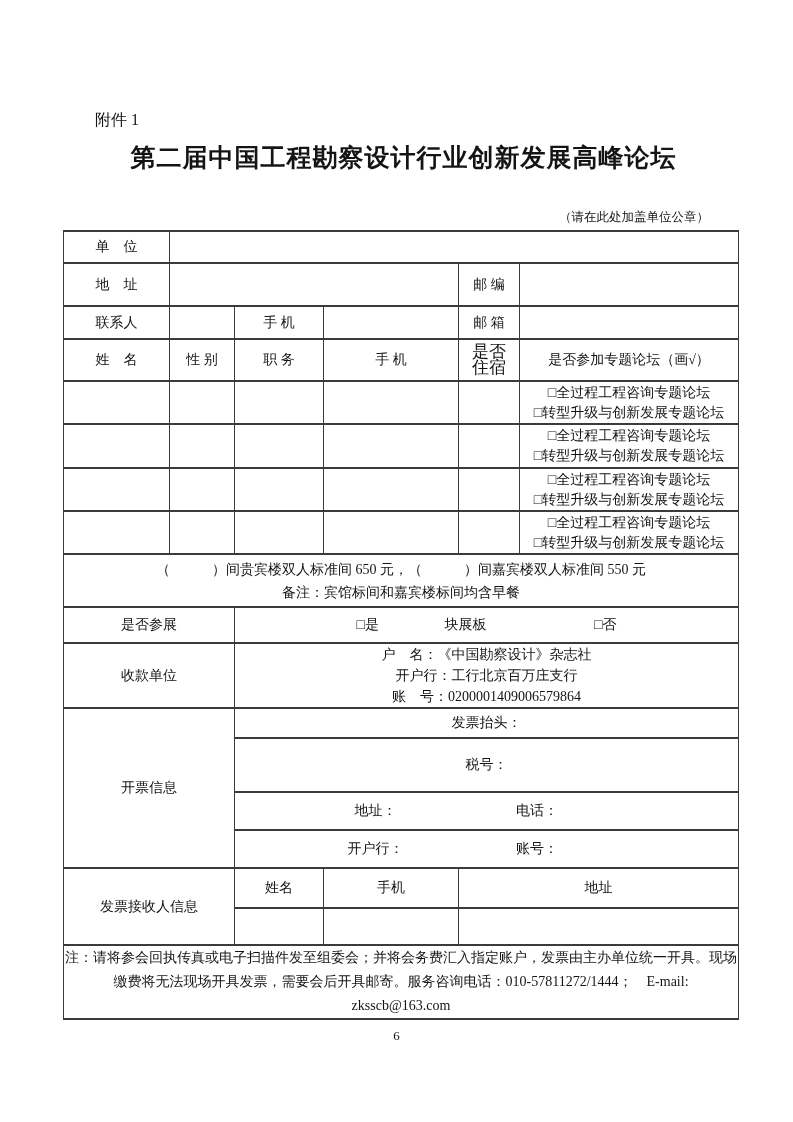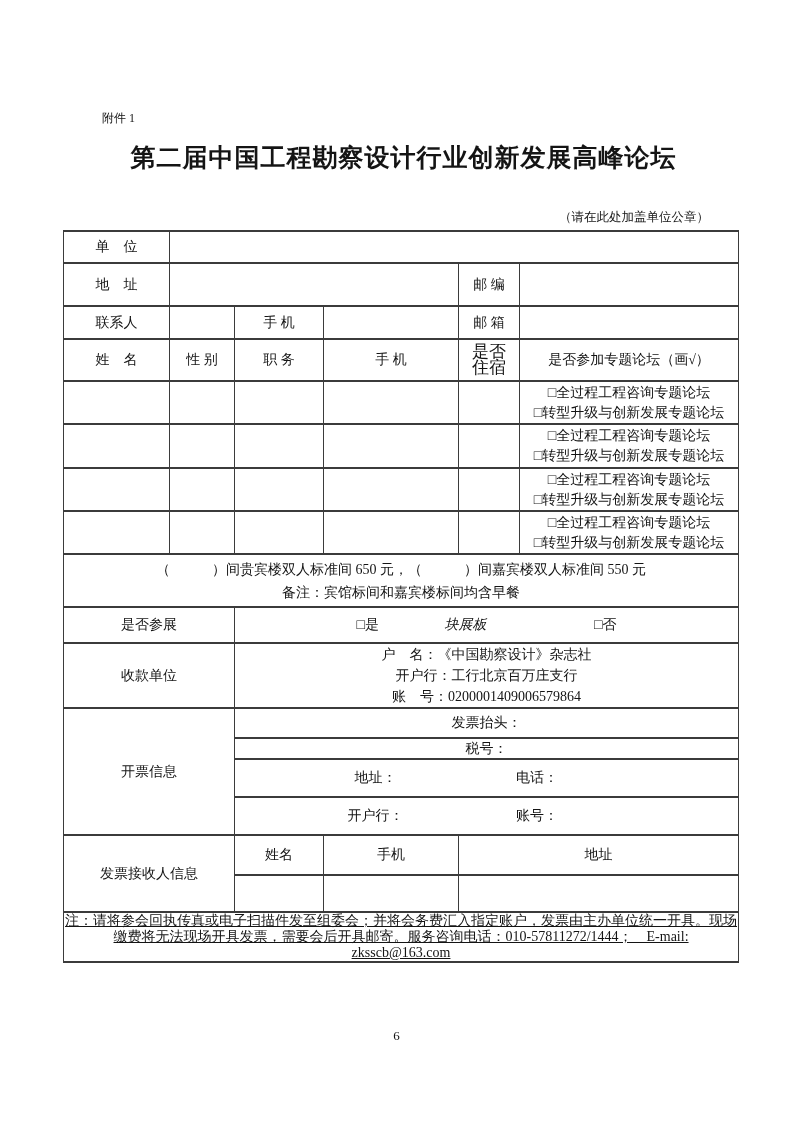--- a/index.html
+++ b/index.html
@@ -1,45 +1,45 @@
 <!DOCTYPE html>
 <html><head>
 <meta charset="utf-8">
 <style>
   html,body{margin:0;padding:0;background:#888;}
   .page{position:relative;width:793px;height:1122px;background:#ffffff;margin:0 auto;
         font-family:"Liberation Serif","DejaVu Serif",serif;color:#141414;overflow:hidden;}
-  .attachment{position:absolute;left:102px;top:110px;font-size:12px;}
+  .attachment{position:absolute;left:95px;top:110px;font-size:16px;}
   .doc-title{position:absolute;left:7px;top:141px;width:100%;text-align:center;
              font-family:"Liberation Sans","DejaVu Sans",sans-serif;font-weight:bold;
              font-size:25px;letter-spacing:1px;}
   .doc-subtitle{position:absolute;left:0;top:178px;width:100%;text-align:center;
                 font-family:"Liberation Sans","DejaVu Sans",sans-serif;font-weight:bold;
                 font-size:18px;letter-spacing:4px;}
   .seal-note{position:absolute;right:84px;top:209px;font-size:12.5px;}
   .page-number{position:absolute;left:0;top:1028px;width:100%;text-align:center;font-size:13px;}
 
   table.form{position:absolute;left:63px;top:230px;width:675px;border-collapse:collapse;
              table-layout:fixed;}
   table.form td{border:1px solid #3b3b3b;border-top-width:2px;border-bottom-width:2px;
                 font-size:14px;text-align:center;vertical-align:middle;padding:0;overflow:hidden;}
   td.lab{font-size:14px;}
   td.forum-cell{text-align:left;padding-left:4px;font-size:13.5px;line-height:20px;}
   .lodging{font-size:17px;line-height:16px;}
   .forum-head{font-size:13.5px;}
   .hotel-cell{text-align:left;padding:4px 9px;font-size:13.5px;line-height:23px;}
   .exhibit-cell{text-align:left;padding-left:30px;font-size:14px;}
   .exhibit-cell .gap1{margin-right:62px;}
-  .exhibit-cell .gap2{margin-right:104px;font-style:italic;}
+  .exhibit-cell .gap2{margin-right:104px;}
   .payee-cell{text-align:left;padding:3px 0 3px 8px;font-size:13.5px;line-height:21px;}
   .inv-cell{text-align:left;padding-left:8px;font-size:13.5px;}
   .inv-split{display:flex;align-items:center;}
   .inv-split .l{flex:0 0 281px;}
   .recip-head{font-size:13.5px;}
-  .note-cell{text-align:left;padding:3px 8px;font-size:13px;line-height:16px;text-align:justify;text-decoration:underline;}
+  .note-cell{text-align:left;padding:3px 8px;font-size:13px;line-height:24px;text-align:justify;}
 </style>
 </head>
 <body>
 
 <div class="page">
 
   <div class="attachment">附件 1</div>
   <div class="doc-title">第二届中国工程勘察设计行业创新发展高峰论坛</div>
   <div class="seal-note">（请在此处加盖单位公章）</div>
 
@@ -156,21 +156,21 @@
         <div>账　号：0200001409006579864</div>
       </td>
     </tr>
 
     <tr style="height:30px">
       <td colspan="2" rowspan="4" class="lab">开票信息</td>
       <td colspan="4" class="inv-cell">
         <span>发票抬头：</span>
       </td>
     </tr>
-    <tr style="height:21px">
+    <tr style="height:54px">
       <td colspan="4" class="inv-cell">
         <span>税号：</span>
       </td>
     </tr>
     <tr style="height:38px">
       <td colspan="4" class="inv-cell">
         <div class="inv-split">
           <span class="l">地址：</span>
           <span>电话：</span>
         </div>

